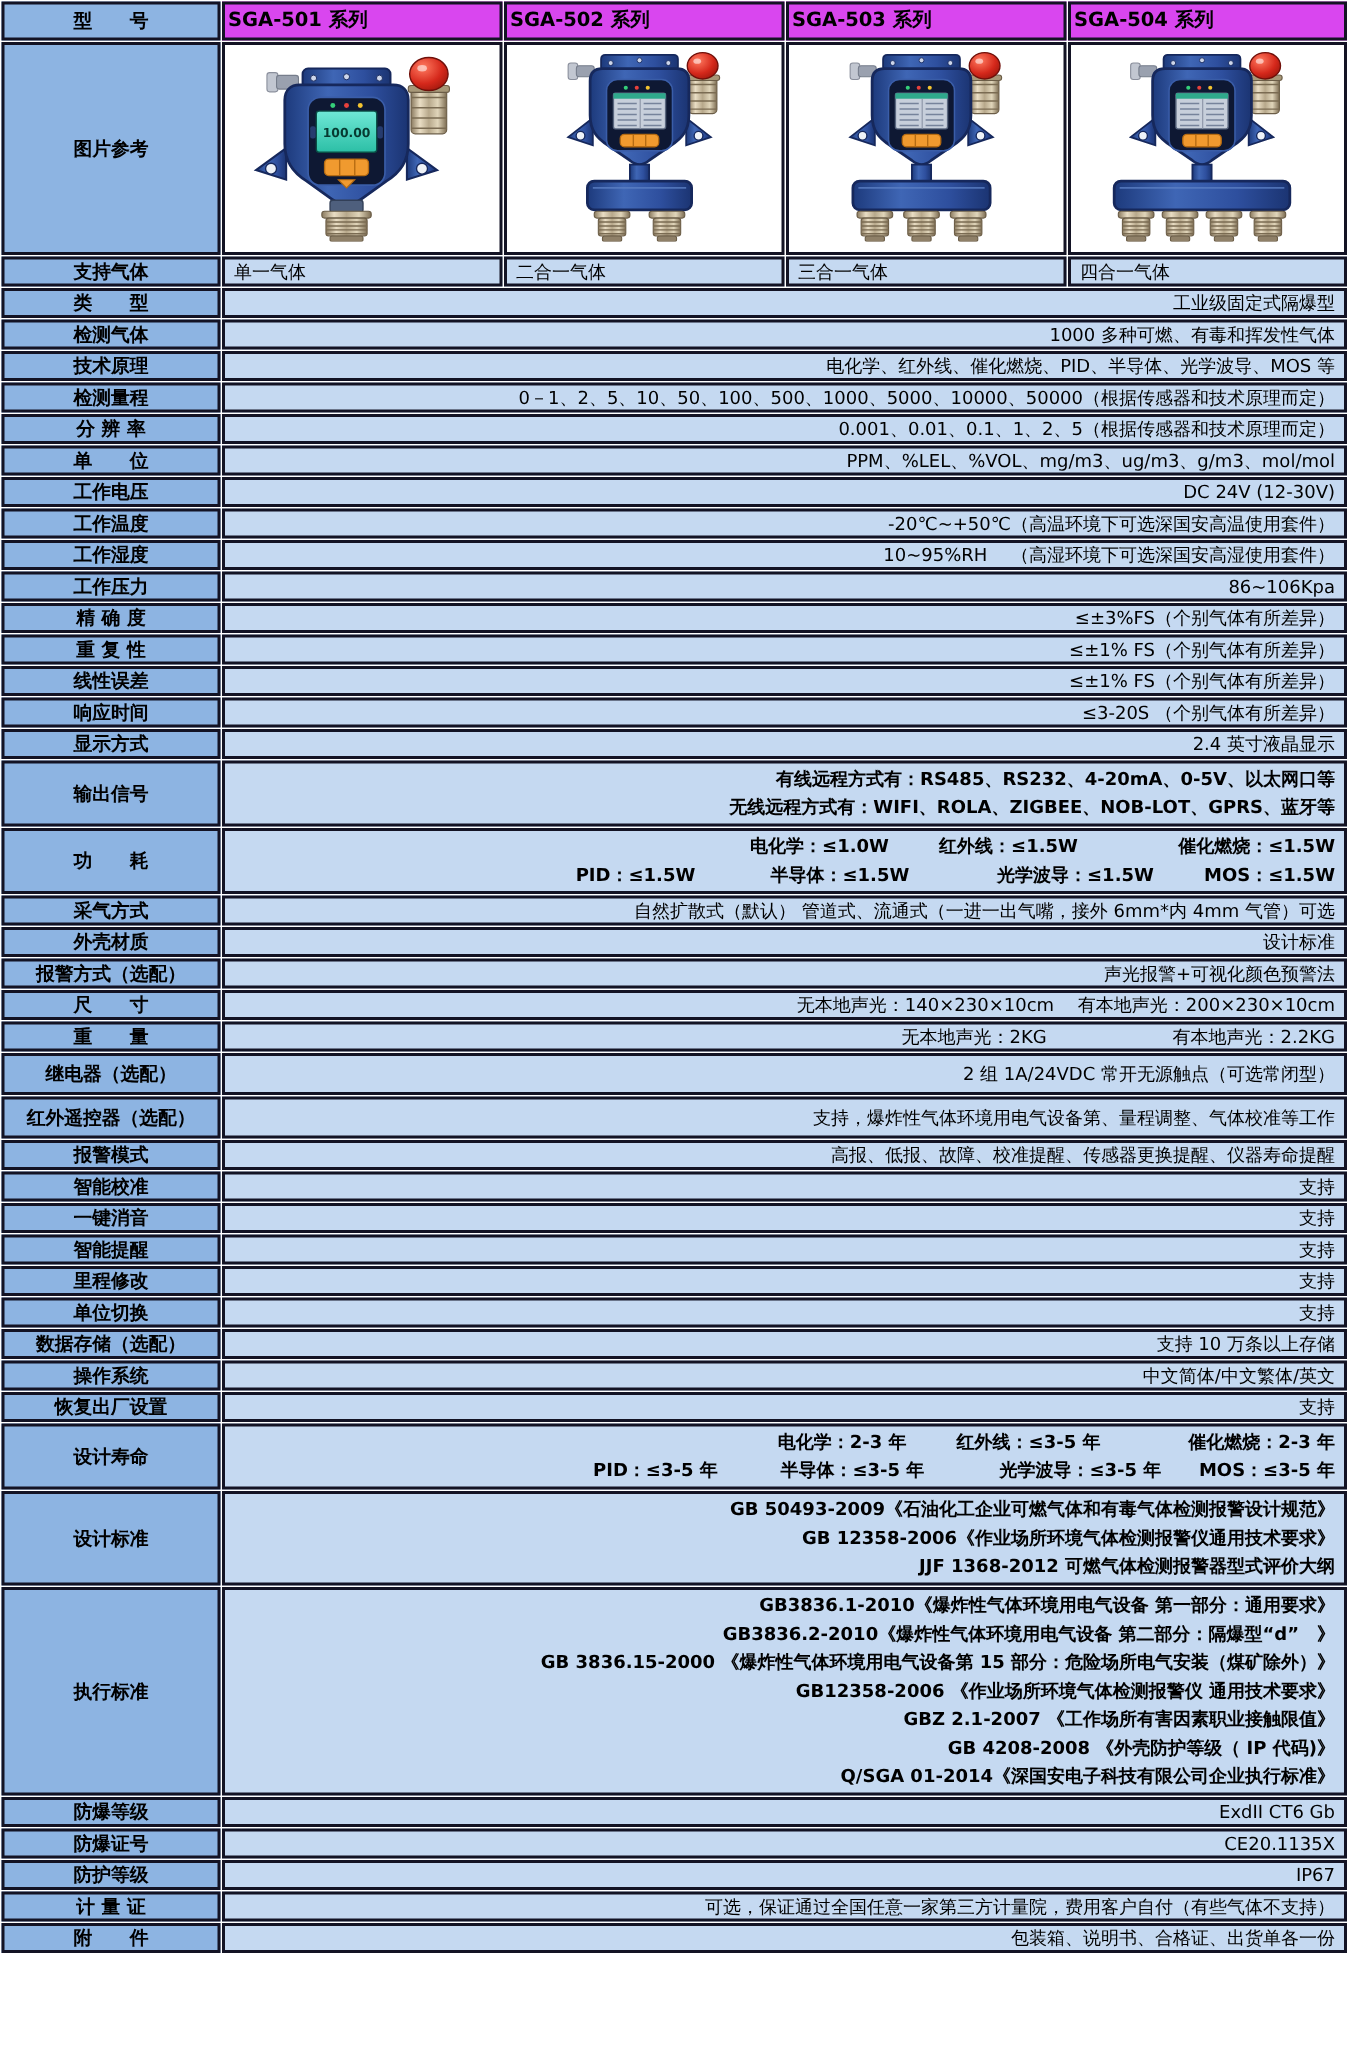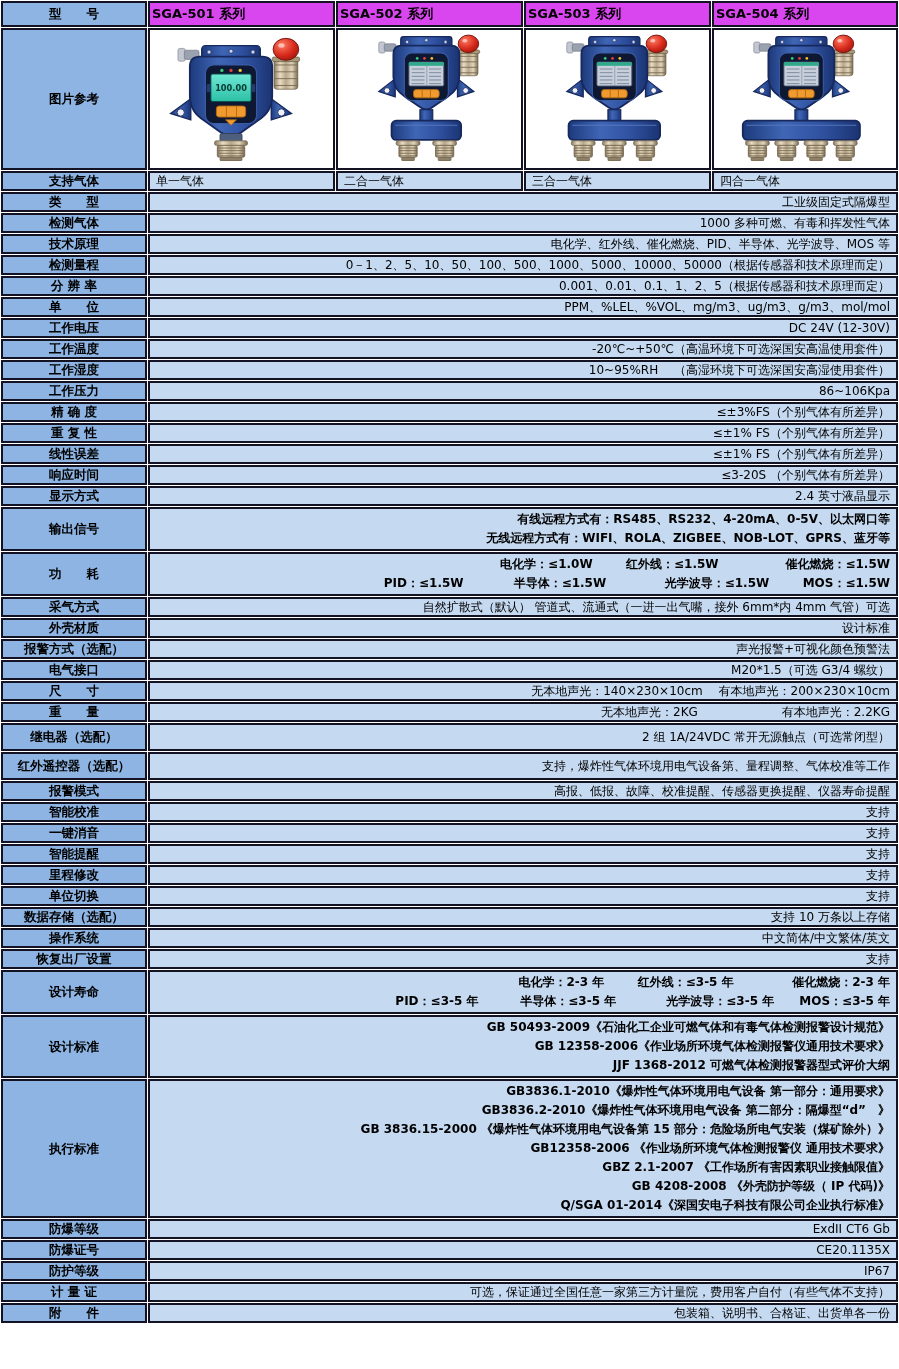--- a/index.html
+++ b/index.html
@@ -496,26 +496,20 @@
           <div class="line">设计标准</div>
         </td>
       </tr>
       <tr>
         <td class="lbl">报警方式（选配）</td>
         <td class="val" colspan="4">
           <div class="line">声光报警+可视化颜色预警法</div>
         </td>
       </tr>
       <tr>
-        <td class="lbl">电气接口</td>
-        <td class="val" colspan="4">
-          <div class="line">M20*1.5（可选 G3/4 螺纹）</div>
-        </td>
-      </tr>
-      <tr>
         <td class="lbl">尺　　寸</td>
         <td class="val" colspan="4">
           <div class="line">无本地声光：140×230×10cm　 有本地声光：200×230×10cm</div>
         </td>
       </tr>
       <tr>
         <td class="lbl">重　　量</td>
         <td class="val" colspan="4">
           <div class="line">无本地声光：2KG                      有本地声光：2.2KG</div>
         </td>

